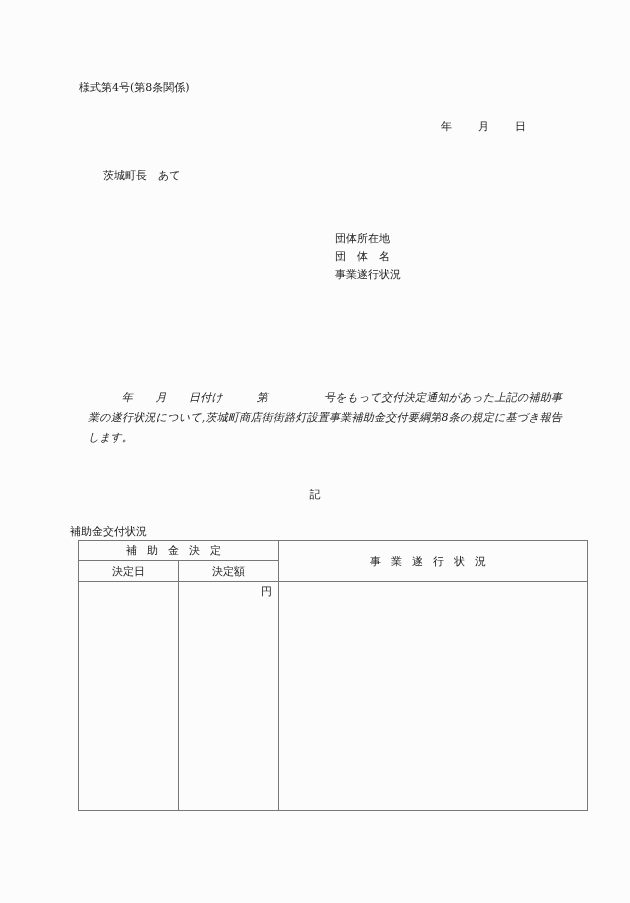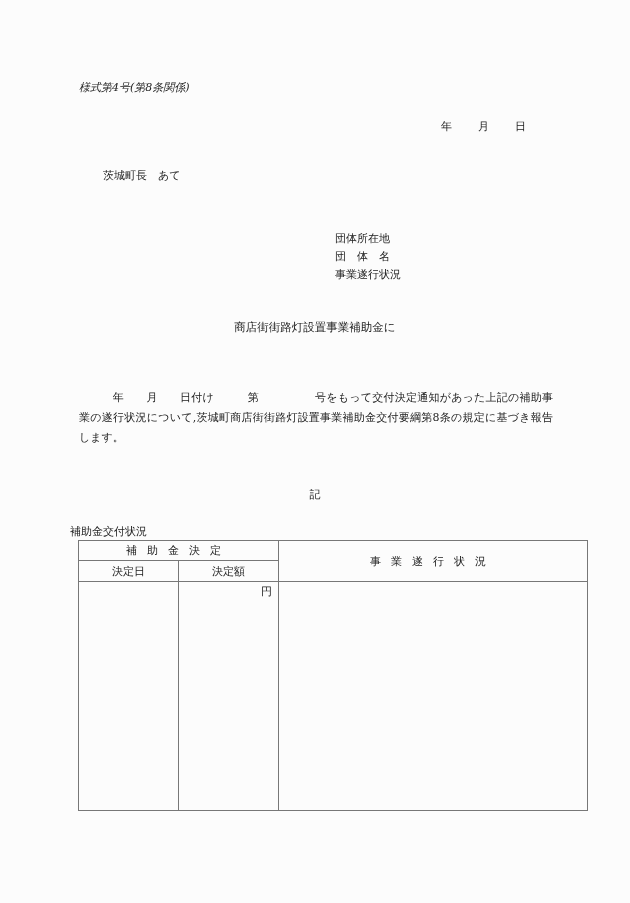--- a/index.html
+++ b/index.html
@@ -6,27 +6,27 @@
     body {
       width: 630px; height: 903px;
       background: #fcfcfc;
       position: relative;
       font-family: "DejaVu Serif", "Liberation Serif", serif;
       color: #222;
       font-size: 11px;
       overflow: hidden;
     }
     .abs { position: absolute; white-space: nowrap; }
-    .form-number { left: 79px; top: 80px; font-style: italic; }
+    .form-number { left: 79px; top: 80px; }
     .date-line { left: 441px; top: 119px; text-decoration: underline; }
     .date-line span { display: inline-block; }
     .addressee { left: 103px; top: 168px; }
     .sender { left: 335px; top: 230px; line-height: 18px; font-family: Liberation Mono, monospace; }
     .title { left: 0; width: 630px; top: 319px; text-align: center; line-height: 16px; font-size: 11.5px; }
-    .body-text { left: 79px; top: 388px; width: 474px; white-space: normal; line-height: 20px; text-align: justify; }
+    .body-text { left: 88px; top: 388px; width: 474px; white-space: normal; line-height: 20px; text-align: justify; font-style: italic; }
     .ki { left: 0; width: 630px; top: 487px; text-align: center; }
     .table-caption { left: 70px; top: 524px; }
     table.status {
       position: absolute; left: 78px; top: 540px;
       width: 510px; border-collapse: collapse;
       border: 1.5px solid #777;
     }
     table.status td, table.status th {
       border: 1px solid #777; padding: 0; font-weight: normal;
       font-size: 11px; text-align: center;
@@ -48,21 +48,20 @@
 
 <div class="abs addressee">茨城町長　あて</div>
 
 <div class="abs sender">
   <div>団体所在地</div>
   <div>団　体　名</div>
   <div>事業遂行状況</div>
 </div>
 
 <div class="abs title">
-  <div>商店街街路灯設置事業補助金に</div>
 </div>
 
 <div class="abs body-text">　　　年　　月　　日付け　　　第　　　　　号をもって交付決定通知があった上記の補助事業の遂行状況について,茨城町商店街街路灯設置事業補助金交付要綱第8条の規定に基づき報告します。</div>
 
 <div class="abs ki">記</div>
 
 <div class="abs table-caption">補助金交付状況</div>
 
 <table class="status">
   <tbody>

